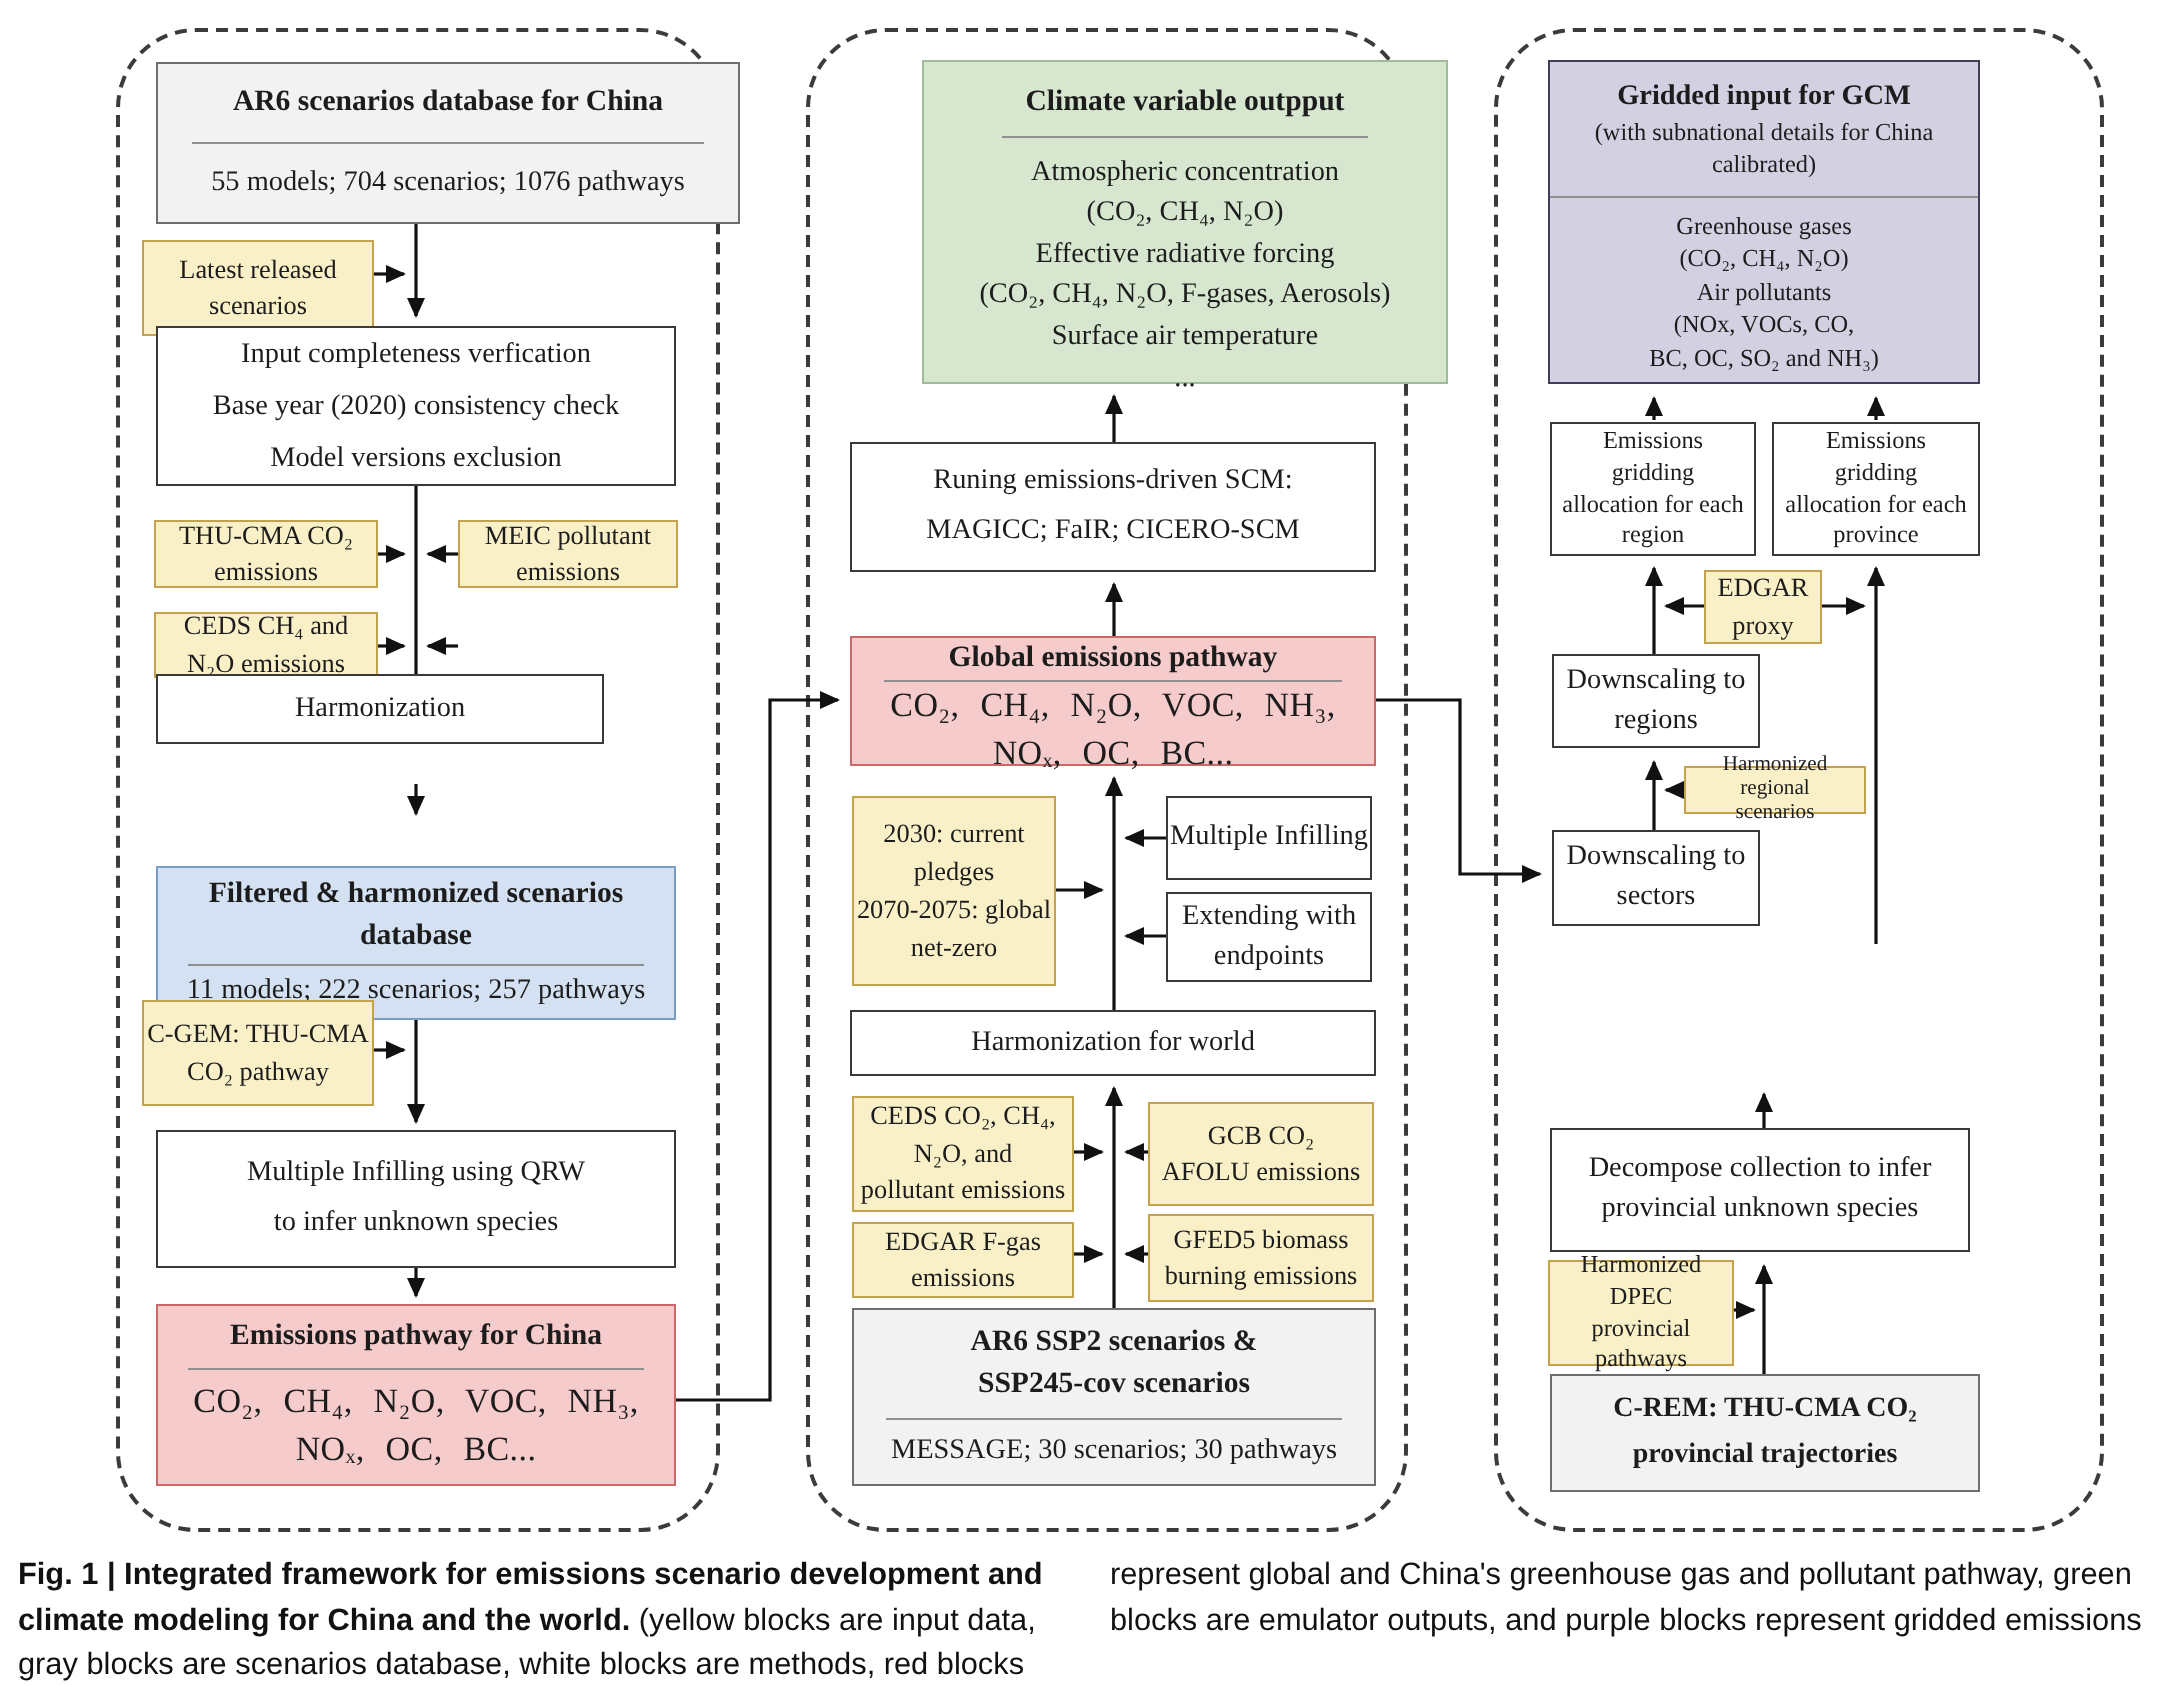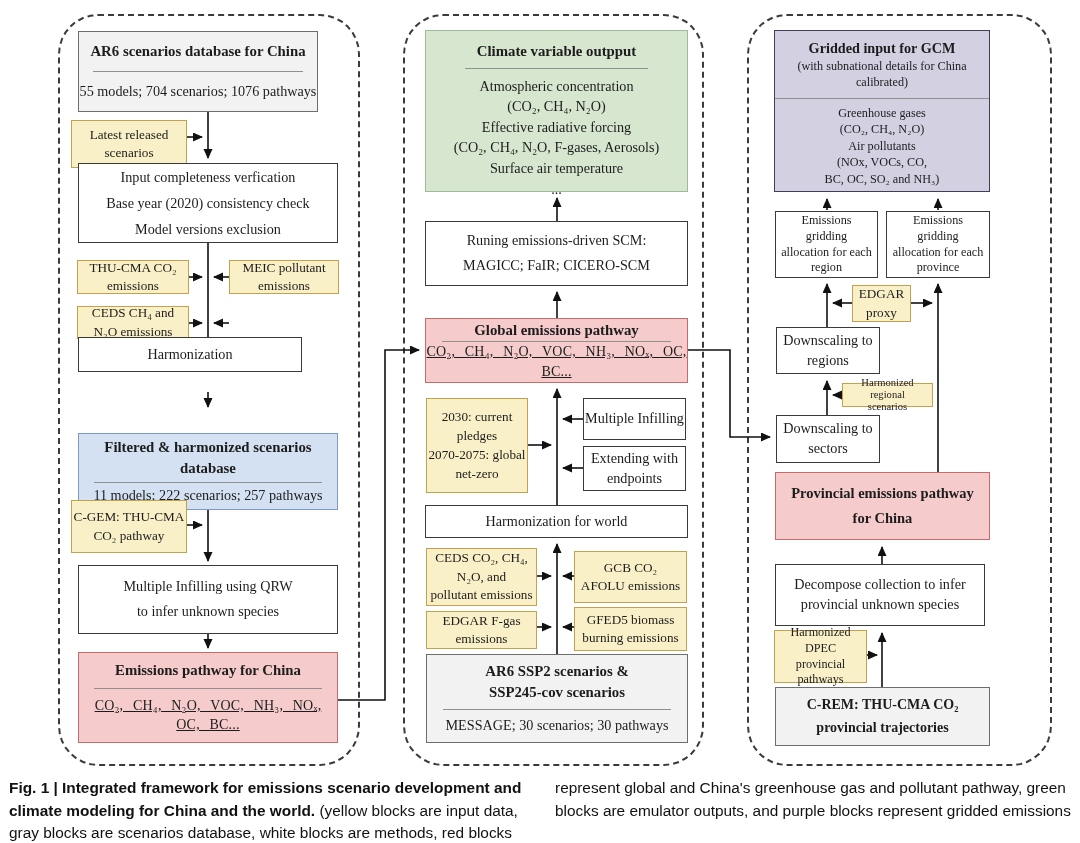--- a/index.html
+++ b/index.html
@@ -7,27 +7,27 @@
        font-family:"Liberation Serif","DejaVu Serif","DejaVu Sans",serif;color:#1c1c1c;}
   .col{position:absolute;border:2px dashed #3b3b3b;border-radius:40px;}
   .overlay{position:absolute;left:0;top:0;pointer-events:none;}
   .box{position:absolute;box-sizing:border-box;display:flex;flex-direction:column;
        align-items:center;justify-content:center;text-align:center;font-size:14.2px;line-height:1.4;}
   .white {background:#ffffff;border:1.6px solid #3a3a3a;}
   .yellow{background:var(--yellow_fill);border:1.3px solid var(--yellow_border);}
   .grayb {background:var(--gray_fill);border:1.5px solid var(--gray_border);}
   .blueb {background:var(--blue_fill);border:1.5px solid var(--blue_border);}
   .redb  {background:var(--red_fill);border:1.5px solid var(--red_border);}
-  .greenb{background:var(--green_fill);border:1.5px solid var(--green_border);}
+  .greenb{background:var(--green_fill);border:1.5px solid var(--green_border);margin-left:36px;}
   .purpleb{background:var(--purple_fill);border:1.6px solid var(--purple_border);}
   .ttl{font-weight:bold;font-size:14.8px;}
   .hr{width:88%;height:1px;background:#909090;flex:none;}
   .hr.full{width:100%;}
   .spread{display:flex;flex-direction:column;justify-content:space-evenly;height:100%;width:100%;}
-  .species{font-size:14px;word-spacing:6px;letter-spacing:.2px;text-decoration:underline;}
+  .species{font-size:17px;word-spacing:6px;letter-spacing:.2px;}
   .sm{font-size:13.2px;}
   .xs{font-size:12.2px;line-height:1.3;}
   .xxs{font-size:10.6px;line-height:1.12;}
   .lh-lg div{line-height:1.84;}
   .lh-md div{line-height:1.45;}
   .caption{position:absolute;left:9px;top:777px;width:1064px;height:72px;
            column-count:2;column-gap:28px;column-fill:auto;
            font-family:"Liberation Sans","DejaVu Sans",sans-serif;
            font-size:15.4px;line-height:1.47;color:#111;text-align:left;}
   .cap-bold{font-weight:bold;}
@@ -82,21 +82,21 @@
       <path d="M911 303 H932" marker-end="url(#ah)"></path>
       <path d="M827 415 V381" marker-end="url(#ah)"></path>
       <path d="M842 395 H833" marker-end="url(#ah)"></path>
       <path d="M938 472 V284" marker-end="url(#ah)"></path>
       <path d="M882 564 V547" marker-end="url(#ah)"></path>
       <path d="M882 687 V633" marker-end="url(#ah)"></path>
       <path d="M866 655 H877" marker-end="url(#ah)"></path>
     </g>
   </svg>
 
-  <div class="box grayb" style="left:78px;top:31px;width:240px;height:81px;justify-content:space-evenly">
+  <div class="box grayb" style="left:78px;top:31px;width:292px;height:81px;justify-content:space-evenly">
     <div class="ttl">AR6 scenarios database for China</div>
     <div class="hr"></div>
     <div>55 models; 704 scenarios; 1076 pathways</div>
   </div>
   <div class="box yellow sm" style="left:71px;top:120px;width:116px;height:48px">
       <div>Latest released</div>
       <div>scenarios</div>
     </div>
   <div class="box white lh-lg" style="left:78px;top:163px;width:260px;height:80px">
       <div>Input completeness verfication</div>
@@ -242,26 +242,20 @@
       <div>regions</div>
     </div>
   <div class="box yellow xxs" style="left:842px;top:383px;width:91px;height:24px">
       <div>Harmonized regional</div>
       <div>scenarios</div>
     </div>
   <div class="box white" style="left:776px;top:415px;width:104px;height:48px">
       <div>Downscaling to</div>
       <div>sectors</div>
     </div>
-  <div class="box redb" style="left:775px;top:472px;width:215px;height:68px;padding:6px 0">
-    <div class="ttl spread" style="font-size:14.5px">
-        <div>Provincial emissions pathway</div>
-        <div>for China</div>
-      </div>
-  </div>
   <div class="box white" style="left:775px;top:564px;width:210px;height:62px">
       <div>Decompose collection to infer</div>
       <div>provincial unknown species</div>
     </div>
   <div class="box yellow xs" style="left:774px;top:630px;width:93px;height:53px">
       <div>Harmonized DPEC</div>
       <div>provincial</div>
       <div>pathways</div>
     </div>
   <div class="box grayb" style="left:775px;top:687px;width:215px;height:59px;padding:4px 0">

